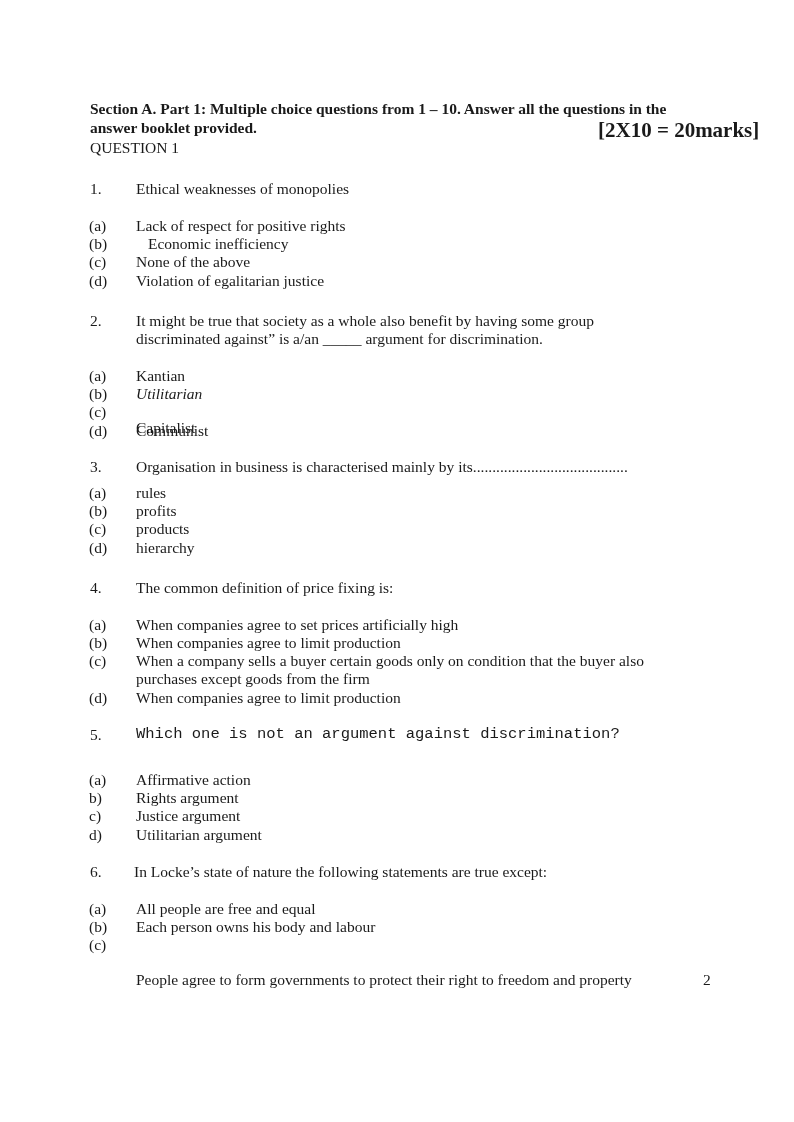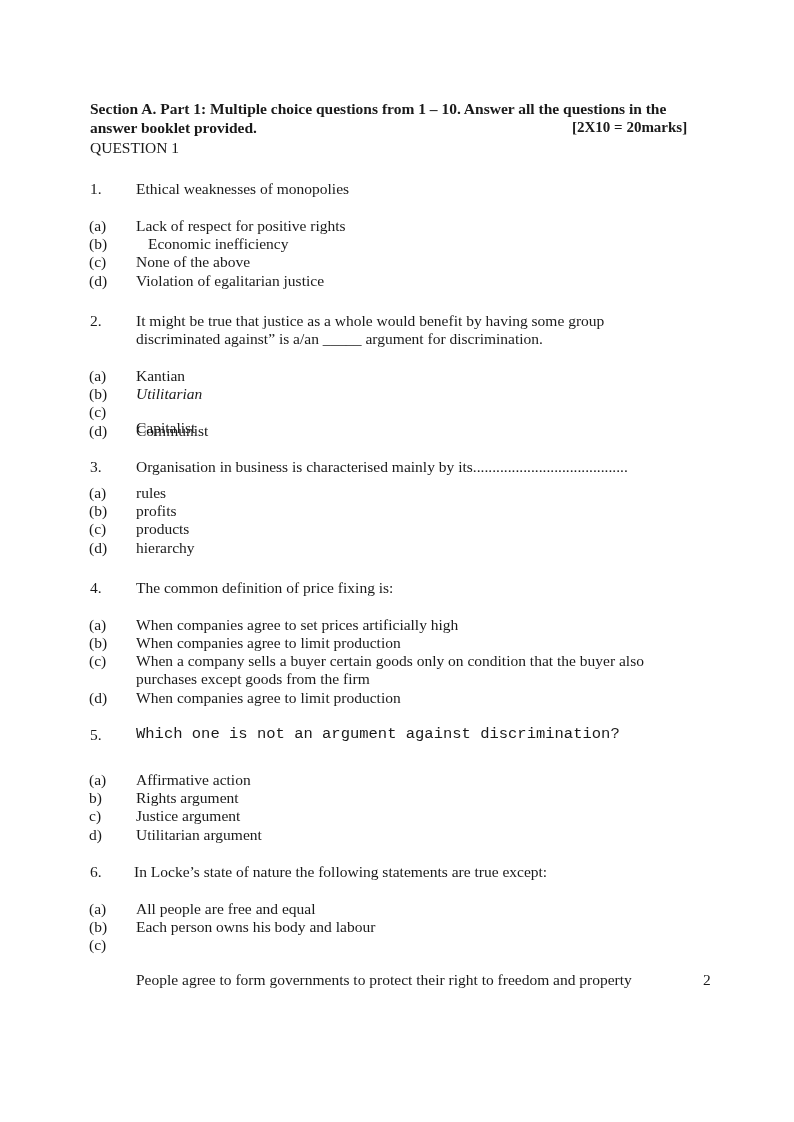--- a/index.html
+++ b/index.html
@@ -9,39 +9,39 @@
   .bold { font-weight: bold; }
   .num { left: 90px; }
   .txt { left: 136px; }
   .optl { left: 89px; }
 </style>
 </head>
 <body>
 
 <div class="abs bold" style="left:90px; top:101px; font-size:15.5px;">Section A. Part 1: Multiple choice questions from 1 – 10. Answer all the questions in the</div>
 <div class="abs bold" style="left:90px; top:120px; font-size:15.5px;">answer booklet provided.</div>
-<div class="abs bold" style="left:572px; top:120px; font-size:15px;">[2X10 = 20marks]</div>
+<div class="abs bold" style="left:598px; top:120px; font-size:21px;">[2X10 = 20marks]</div>
 <div class="abs" style="left:90px; top:140px;">QUESTION 1</div>
 
 <div>
   <div class="abs num" style="top:181px;">1.</div>
   <div class="abs txt" style="top:181px;">Ethical weaknesses of monopolies</div>
   <div class="abs optl" style="top:218px;">(a)</div>
   <div class="abs txt" style="top:218px;">Lack of respect for positive rights</div>
   <div class="abs optl" style="top:236px;">(b)</div>
   <div class="abs txt" style="top:236px;margin-left:12px;">Economic inefficiency</div>
   <div class="abs optl" style="top:254px;">(c)</div>
   <div class="abs txt" style="top:254px;">None of the above</div>
   <div class="abs optl" style="top:273px;">(d)</div>
   <div class="abs txt" style="top:273px;">Violation of egalitarian justice</div>
 </div>
 
 <div>
   <div class="abs num" style="top:313px;">2.</div>
-  <div class="abs txt" style="top:313px;">It might be true that justice as a whole would benefit by having some group</div>
+  <div class="abs txt" style="top:313px;">It might be true that society as a whole also benefit by having some group</div>
   <div class="abs txt" style="top:331px;">discriminated against” is a/an _____  argument for discrimination.</div>
   <div class="abs optl" style="top:368px;">(a)</div>
   <div class="abs txt" style="top:368px;">Kantian</div>
   <div class="abs optl" style="top:386px;">(b)</div>
   <div class="abs txt" style="top:386px;font-style:italic;">Utilitarian</div>
   <div class="abs optl" style="top:404px;">(c)</div>
   <div class="abs txt" style="top:420px;">Capitalist</div>
   <div class="abs optl" style="top:423px;">(d)</div>
   <div class="abs txt" style="top:423px;">Communist</div>
 </div>

